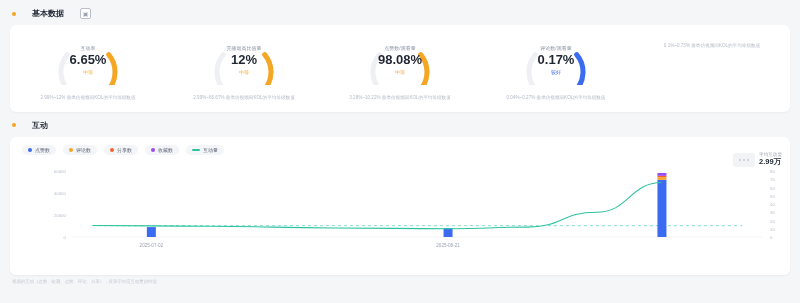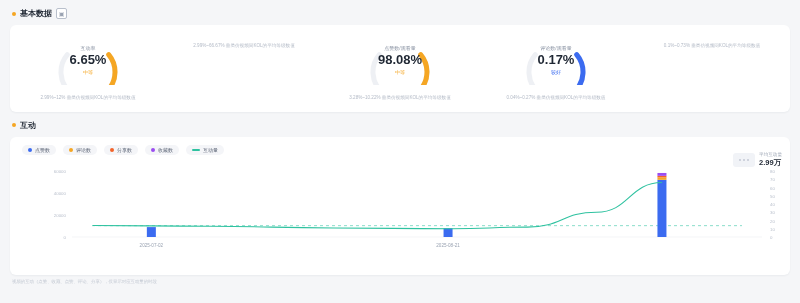--- a/index.html
+++ b/index.html
@@ -4,21 +4,21 @@
 <style>
   html,body{margin:0;padding:0;}
   body{
     width:800px;height:303px;overflow:hidden;
     background:#f5f6f8;
     font-family:"Liberation Sans","DejaVu Sans",sans-serif;
     color:#333;
     -webkit-font-smoothing:antialiased;
   }
   .section-header{
-    display:flex;align-items:center;gap:4px;
+    display:flex;align-items:center;gap:16px;
     padding:8px 0 6px 12px;
     font-size:8px;font-weight:bold;color:#1f2733;
   }
   .dot{
     width:4px;height:4px;border-radius:50%;
     background:#f5a623;display:inline-block;flex:0 0 auto;
   }
   .hdr-icon{
     width:9px;height:9px;border:1px solid #b9c0cc;border-radius:2px;
     display:inline-flex;align-items:center;justify-content:center;
@@ -52,21 +52,21 @@
   .legend-item{
     display:flex;align-items:center;gap:3px;
     background:#f4f5f8;border-radius:8px;padding:2px 6px;
   }
   .legend-swatch{width:4px;height:4px;border-radius:50%;}
   .legend-line{width:8px;height:2px;border-radius:1px;}
   .legend-text{font-size:5px;color:#5b6475;}
 
   .avg-box{
     position:absolute;right:8px;top:16px;
-    display:flex;align-items:center;gap:4px;
+    display:flex;gap:4px;
   }
   .avg-chip{
     width:22px;height:14px;border-radius:3px;background:#f1f3f7;
     display:flex;align-items:center;justify-content:center;gap:2px;
   }
   .avg-chip i{width:2px;height:2px;border-radius:50%;background:#c3c9d4;display:block;}
   .avg-text{display:flex;flex-direction:column;gap:1px;}
   .avg-title{font-size:4.6px;color:#9aa3b2;line-height:1;}
   .avg-value{font-size:7.5px;font-weight:bold;color:#1f2733;line-height:1;}
 
@@ -97,20 +97,31 @@
       </svg>
       <div class="gauge-center">
         <span class="gauge-label">互动率</span>
         <span class="gauge-value">6.65%</span>
         <span class="gauge-status" style="color:#f5a623">中等</span>
       </div>
     </div>
     <div class="gauge-caption">2.99%~12% 垂类仿视频同KOL的平均等级数值</div>
   </div>
       <div class="gauge-cell">
+    <div class="gauge-wrap">
+      <svg class="gauge-svg" width="78" height="52" viewBox="0 0 78 52">
+        <path d="M 59.683199964212406 21.64473453846344 A 27 27 0 1 1 18.316800035787594 21.64473453846344" fill="none" stroke="#eef0f4" stroke-width="5" stroke-linecap="round"></path>
+        <path d="M 59.683199964212406 21.64473453846344 A 27 27 0 0 1 29.412112014980323 64.2402932626924" fill="none" stroke="#f5a623" stroke-width="5" stroke-linecap="round"></path>
+      </svg>
+      <div class="gauge-center">
+        <span class="gauge-label">完播最高比值量</span>
+        <span class="gauge-value">12%</span>
+        <span class="gauge-status" style="color:#f5a623">中等</span>
+      </div>
+    </div>
     <div class="gauge-caption">2.99%~66.67% 垂类仿视频同KOL的平均等级数值</div>
   </div>
       <div class="gauge-cell">
     <div class="gauge-wrap">
       <svg class="gauge-svg" width="78" height="52" viewBox="0 0 78 52">
         <path d="M 59.683199964212406 21.64473453846344 A 27 27 0 1 1 18.316800035787594 21.64473453846344" fill="none" stroke="#eef0f4" stroke-width="5" stroke-linecap="round"></path>
         <path d="M 59.683199964212406 21.64473453846344 A 27 27 0 0 1 27.163979036694908 63.26743925007751" fill="none" stroke="#f5a623" stroke-width="5" stroke-linecap="round"></path>
       </svg>
       <div class="gauge-center">
         <span class="gauge-label">点赞数/观看量</span>

